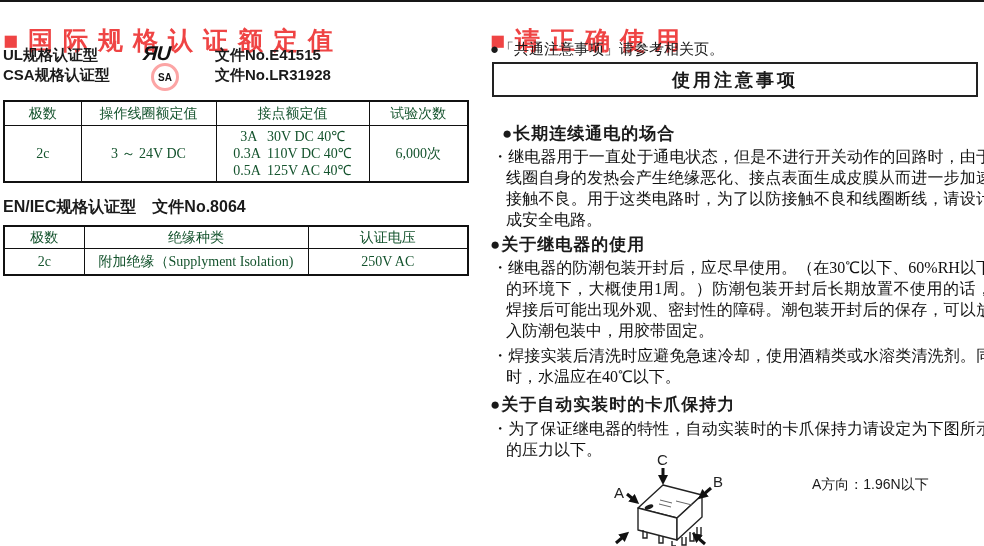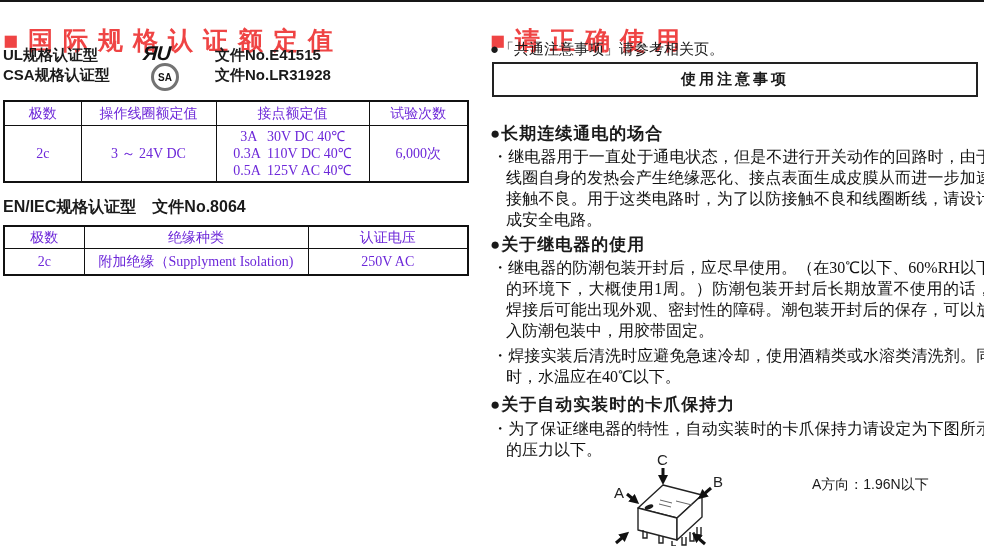--- a/index.html
+++ b/index.html
@@ -8,41 +8,41 @@
   .top-rule{position:absolute;left:0;top:0;width:984px;height:2px;background:#161616;}
 
   .sec-title{position:absolute;font-weight:bold;font-size:25px;letter-spacing:10px;white-space:nowrap;color:#ef4444;}
   #left-title{left:3px;top:7px;}
   #right-title{left:490px;top:7px;}
 
   .cert-label{position:absolute;font-size:15px;font-weight:bold;white-space:nowrap;}
   .cert-file{position:absolute;font-size:15px;font-weight:bold;white-space:nowrap;text-align:center;}
   .ul-mark{position:absolute;left:143px;top:42px;font-size:20px;font-weight:bold;font-style:italic;
            letter-spacing:-1px;transform:skewX(-4deg);color:#111;}
-  .csa-mark{position:absolute;left:151px;top:63px;width:22px;height:22px;border:3px solid #737373;border-radius:50%;
+  .csa-mark{position:absolute;left:151px;top:63px;width:22px;height:22px;border:3px solid #fca5a5;border-radius:50%;
             display:flex;align-items:center;justify-content:center;font-size:10px;font-weight:bold;color:#111;}
 
   .tbl{position:absolute;border-collapse:collapse;table-layout:fixed;background:#fff;
-       font-family:"Liberation Serif",serif;font-size:14px;text-align:center;color:#6d28d9;border:2px solid #111;}
+       font-family:"Liberation Serif",serif;font-size:14px;text-align:center;color:#14532d;border:2px solid #111;}
   .tbl th,.tbl td{border:1px solid #111;font-weight:normal;padding:0;vertical-align:middle;}
   #table-intl{left:3px;top:100px;width:464px;}
   #table-intl th{height:23px;}
   #table-intl td{height:55px;}
   #table-eniec{left:3px;top:225px;width:464px;}
   #table-eniec th{height:21px;}
   #table-eniec td{height:25px;}
   .contact-block{display:inline-block;text-align:left;white-space:pre;line-height:17px;}
 
   .en-title{position:absolute;left:3px;top:197px;font-size:16px;font-weight:bold;white-space:nowrap;}
 
   .r-note{position:absolute;left:490px;top:40px;font-size:15px;white-space:nowrap;}
   .usage-box{position:absolute;left:492px;top:62px;width:482px;height:31px;border:2px solid #222;
-             display:flex;align-items:center;justify-content:center;font-size:15px;font-weight:bold;letter-spacing:3px;}
+             display:flex;align-items:center;justify-content:center;font-size:18px;font-weight:bold;letter-spacing:3px;}
   .r-head{position:absolute;left:490px;font-size:17px;font-weight:bold;letter-spacing:1px;white-space:nowrap;}
-  #r-head-1{top:108px;} #r-head-2{top:219px;} #r-head-3{top:379px;}
+  #r-head-1{top:108px;margin-left:12px;} #r-head-2{top:219px;} #r-head-3{top:379px;}
   .r-para{position:absolute;left:492px;width:486px;font-family:"Liberation Serif",serif;font-size:16px;
           line-height:21px;text-align:justify;padding-left:14px;text-indent:-14px;color:#111;}
   #r-para-1{top:130px;} #r-para-2{top:241px;} #r-para-3{top:329px;} #r-para-4{top:402px;}
 
   .diagram-svg{position:absolute;left:612px;top:450px;}
   .forces{position:absolute;left:812px;top:474px;font-size:14px;line-height:21px;white-space:nowrap;}
 </style>
 </head>
 <body>
 

